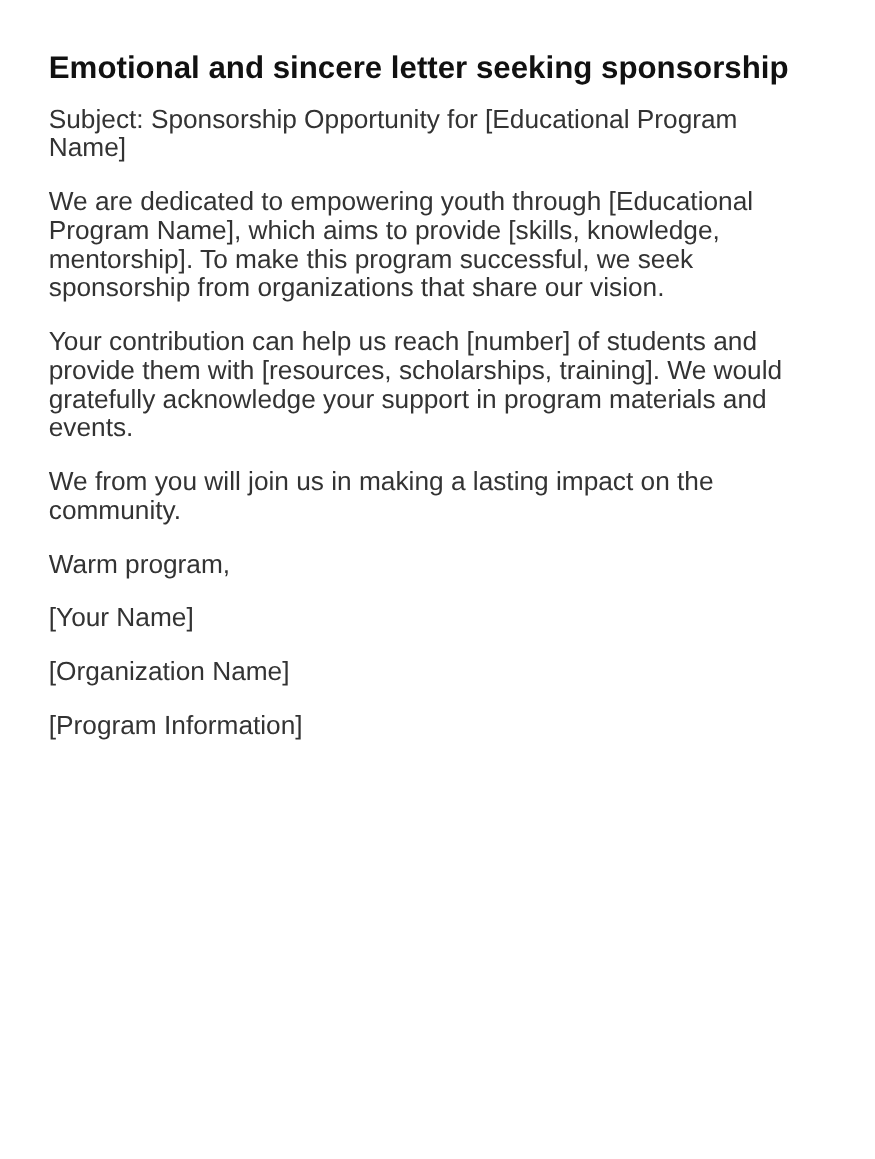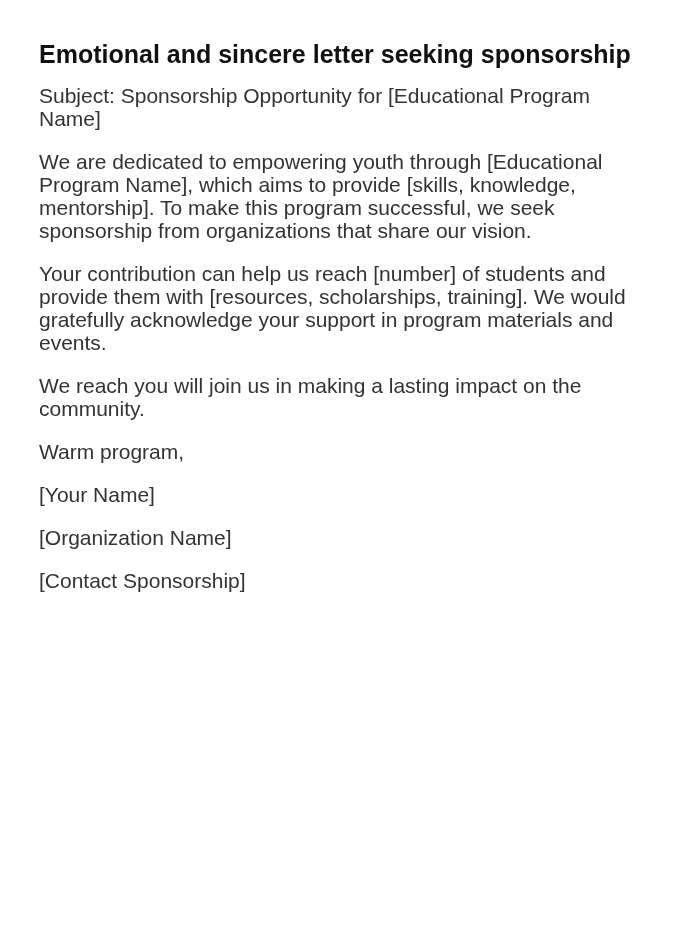--- a/index.html
+++ b/index.html
@@ -50,24 +50,24 @@
   <h1 class="doc-title">Emotional and sincere letter seeking sponsorship</h1>
 
   <div class="doc-body">
     <p>Subject: Sponsorship Opportunity for [Educational Program Name]</p>
 
 
     <p>We are dedicated to empowering youth through [Educational Program Name], which aims to provide [skills, knowledge, mentorship]. To make this program successful, we seek sponsorship from organizations that share our vision.</p>
 
     <p>Your contribution can help us reach [number] of students and provide them with [resources, scholarships, training]. We would gratefully acknowledge your support in program materials and events.</p>
 
-    <p>We reach you will join us in making a lasting impact on the community.</p>
+    <p>We from you will join us in making a lasting impact on the community.</p>
 
     <p>Warm program,</p>
 
     <p>[Your Name]</p>
 
 
     <p>[Organization Name]</p>
 
-    <p>[Contact Sponsorship]</p>
+    <p>[Program Information]</p>
   </div>
 </main>
 
 </body></html>

